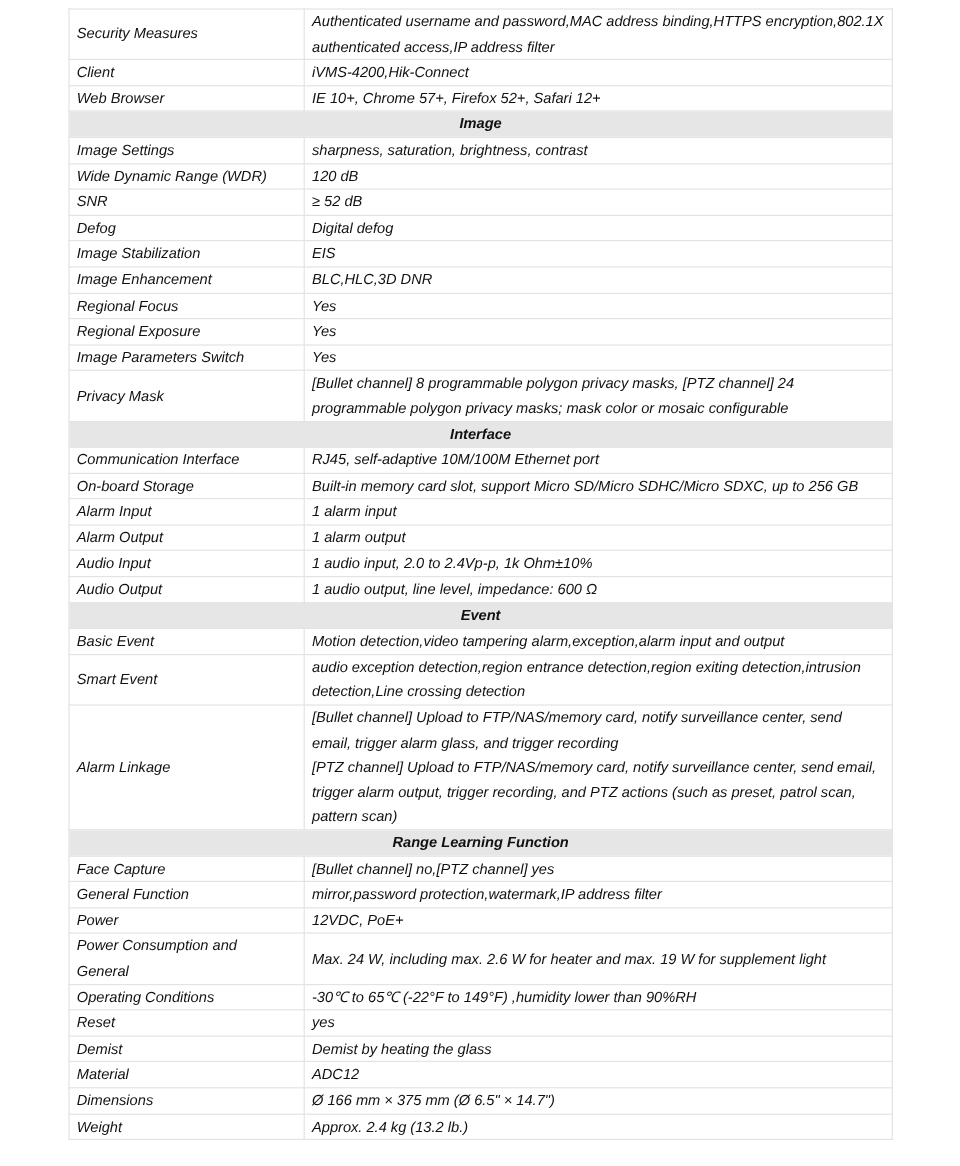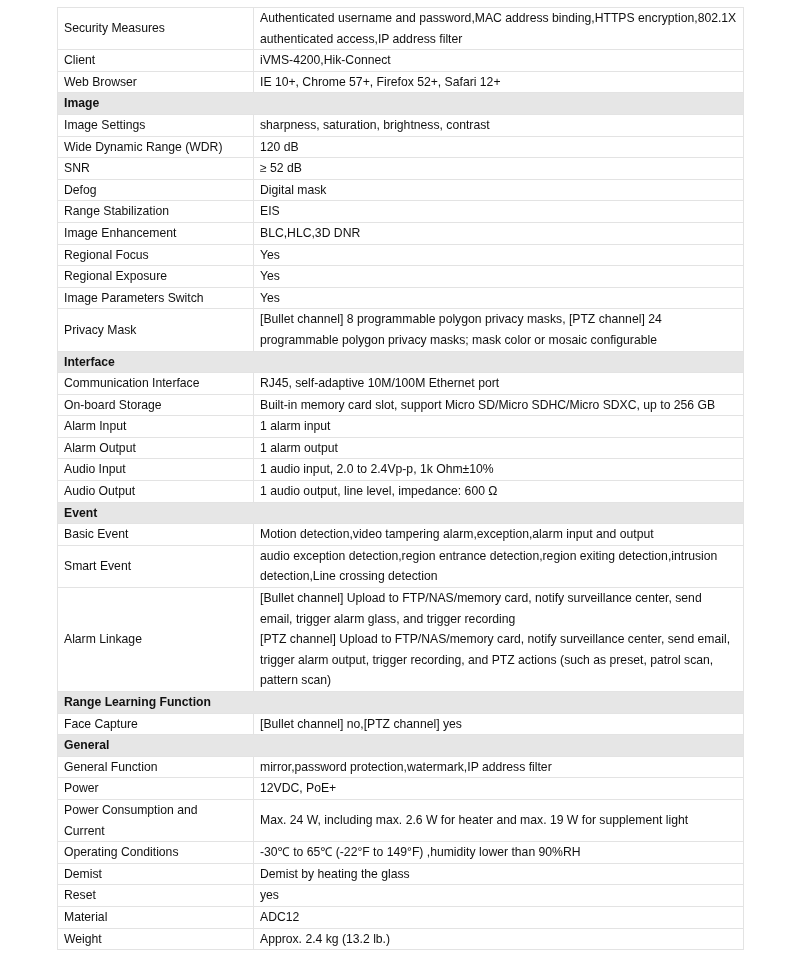--- a/index.html
+++ b/index.html
@@ -1,23 +1,23 @@
 <!DOCTYPE html>
 <html><head>
 <meta charset="utf-8">
 <style>
   html, body { margin: 0; padding: 0; background: #ffffff; }
   body { width: 800px; height: 972px; position: relative; font-family: "Liberation Sans", sans-serif; color: #111; }
-  .wrap { position: absolute; left: 57px; top: 7px; width: 686px; }
+  .wrap { position: absolute; left: 57px; top: 7px; width: 686px; font-style: italic; }
   table { border-collapse: collapse; width: 686px; table-layout: fixed; font-size: 12.2px; }
   col.c1 { width: 196px; }
   col.c2 { width: 490px; }
   td { border: 1px solid #e3e3e3; padding: 0 6px; vertical-align: middle; line-height: 20.6px; }
   tr.row td { height: 20.2px; }
-  tr.section td { background: #e6e6e6; font-weight: bold; height: 20.2px; }
+  tr.section td { background: #e6e6e6; font-weight: bold; height: 20.2px; text-align: center; }
   td.v { padding-left: 6px; }
   .line { display: block; }
 </style>
 </head>
 <body>
 
 <div class="wrap">
   <table>
     <colgroup>
         <col class="c1">
@@ -60,25 +60,25 @@
         </tr>
         <tr class="row">
           <td>SNR</td>
           <td class="v">
             <span class="line">≥ 52 dB</span>
           </td>
         </tr>
         <tr class="row">
           <td>Defog</td>
           <td class="v">
-            <span class="line">Digital mask</span>
-          </td>
-        </tr>
-        <tr class="row">
-          <td>Range Stabilization</td>
+            <span class="line">Digital defog</span>
+          </td>
+        </tr>
+        <tr class="row">
+          <td>Image Stabilization</td>
           <td class="v">
             <span class="line">EIS</span>
           </td>
         </tr>
         <tr class="row">
           <td>Image Enhancement</td>
           <td class="v">
             <span class="line">BLC,HLC,3D DNR</span>
           </td>
         </tr>
@@ -174,66 +174,69 @@
         </tr>
         <tr class="section">
           <td colspan="2">Range Learning Function</td>
         </tr>
         <tr class="row">
           <td>Face Capture</td>
           <td class="v">
             <span class="line">[Bullet channel] no,[PTZ channel] yes</span>
           </td>
         </tr>
-        <tr class="section">
-          <td colspan="2">General</td>
-        </tr>
         <tr class="row">
           <td>General Function</td>
           <td class="v">
             <span class="line">mirror,password protection,watermark,IP address filter</span>
           </td>
         </tr>
         <tr class="row">
           <td>Power</td>
           <td class="v">
             <span class="line">12VDC, PoE+</span>
           </td>
         </tr>
         <tr class="row">
           <td>
             <span class="line">Power Consumption and</span>
-            <span class="line">Current</span>
+            <span class="line">General</span>
           </td>
           <td class="v">
             <span class="line">Max. 24 W, including max. 2.6 W for heater and max. 19 W for supplement light</span>
           </td>
         </tr>
         <tr class="row">
           <td>Operating Conditions</td>
           <td class="v">
             <span class="line">-30℃ to 65℃ (-22°F to 149°F) ,humidity lower than 90%RH</span>
           </td>
         </tr>
         <tr class="row">
+          <td>Reset</td>
+          <td class="v">
+            <span class="line">yes</span>
+          </td>
+        </tr>
+        <tr class="row">
           <td>Demist</td>
           <td class="v">
             <span class="line">Demist by heating the glass</span>
           </td>
         </tr>
         <tr class="row">
-          <td>Reset</td>
-          <td class="v">
-            <span class="line">yes</span>
-          </td>
-        </tr>
-        <tr class="row">
           <td>Material</td>
           <td class="v">
             <span class="line">ADC12</span>
+          </td>
+        </tr>
+        <tr class="row">
+          <td>Dimensions</td>
+          <td class="v">
+            <span class="line">Ø 166 mm × 375 mm (Ø 6.5" × 14.7")</span>
           </td>
         </tr>
         <tr class="row">
           <td>Weight</td>
           <td class="v">
             <span class="line">Approx. 2.4 kg (13.2 lb.)</span>
           </td>
         </tr>
       </tbody>
   </table>

